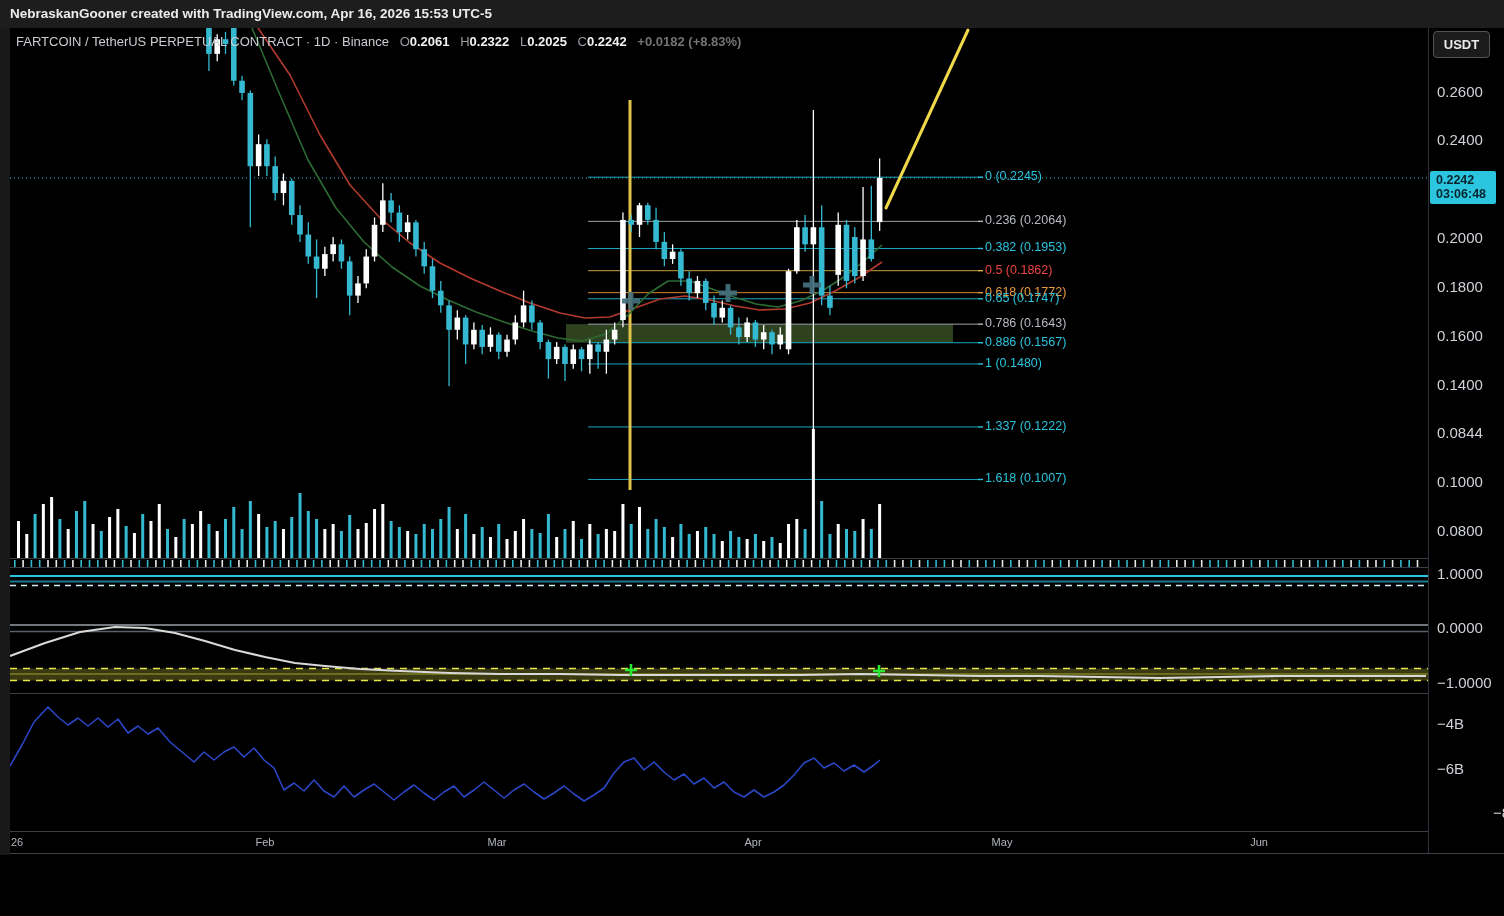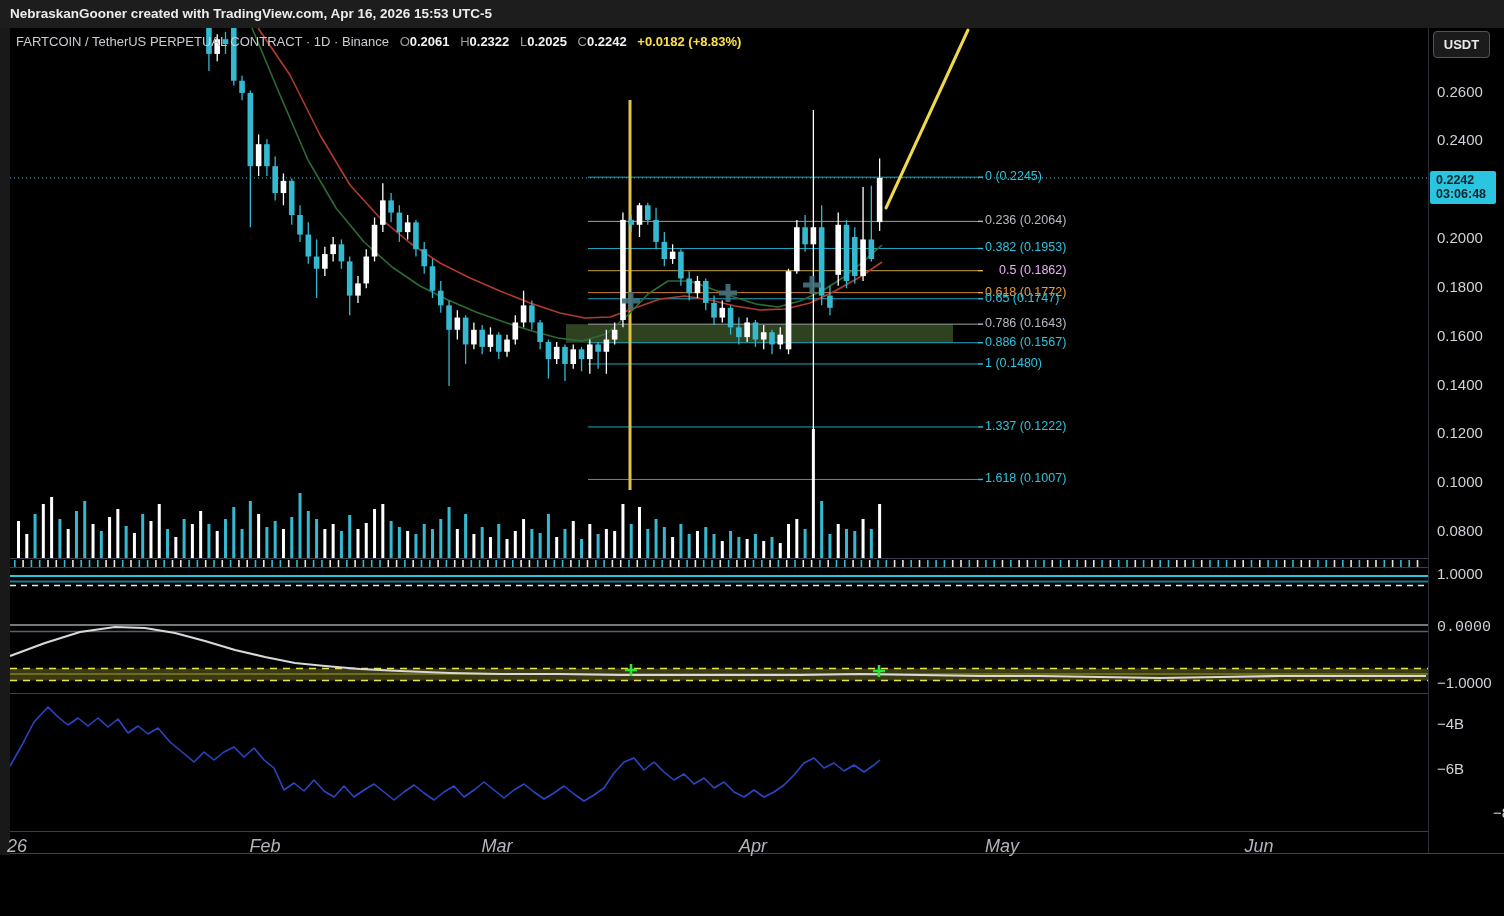--- a/index.html
+++ b/index.html
@@ -5,26 +5,26 @@
   html,body{margin:0;padding:0;background:#000;}
   #root{position:relative;width:1504px;height:884px;background:#000;overflow:hidden;
         font-family:"Liberation Sans",sans-serif;-webkit-font-smoothing:antialiased;}
   .topbar{position:absolute;left:0;top:0;width:1504px;height:28px;background:#1d1d1d;
           color:#ececec;font-size:13.5px;font-weight:bold;line-height:28px;padding-left:10px;box-sizing:border-box;}
   .leftstrip{position:absolute;left:0;top:28px;width:10px;height:827px;background:#191919;}
   #chart-svg{position:absolute;left:0;top:0;}
   .legend{position:absolute;left:16px;top:34px;font-size:13px;color:#c9ccd2;white-space:nowrap;z-index:5;}
   .legend .pfx{color:#9a9da5;margin-left:7px;}
   .legend .val{color:#f2f2f2;font-weight:bold;}
-  .legend .chg{color:#fde047;font-weight:bold;margin-left:7px;}
+  .legend .chg{color:#737373;font-weight:bold;margin-left:7px;}
   .usdt-btn{position:absolute;left:1433px;top:31px;width:57px;height:27px;background:#1b1b1b;
             border:1px solid #50545c;border-radius:4px;color:#e9e9e9;font-size:13px;font-weight:bold;
             font-family:"Liberation Sans",sans-serif;cursor:pointer;z-index:5;text-align:center;}
   .axis-label{position:absolute;color:#cfd2d8;font-size:15px;transform:translateY(-50%);z-index:4;}
-  .time-label{position:absolute;top:836px;color:#b2b5be;font-size:18px;transform:translateX(-50%);z-index:4;font-style:italic;}
+  .time-label{position:absolute;top:836px;color:#b2b5be;font-size:11px;transform:translateX(-50%);z-index:4;}
   .fib-label{position:absolute;font-size:12.5px;white-space:nowrap;z-index:3;}
   .cur-price{position:absolute;left:1430px;top:171px;width:60px;background:#2bc5df;color:#06242e;
              border-radius:2px;padding:2px 0 3px 6px;font-size:12.5px;font-weight:bold;line-height:14px;z-index:6;}
   .footer{position:absolute;left:0;top:855px;width:1504px;height:61px;background:#1d1d1d;z-index:5;}
   .tv-logo{position:absolute;left:28px;top:16px;display:flex;align-items:center;gap:9px;}
   .tv-logo-text{color:#d6d6d6;font-size:22px;font-weight:bold;letter-spacing:-0.3px;}
 </style>
 </head>
 <body>
 
@@ -538,39 +538,39 @@
 
   <button class="usdt-btn">USDT</button>
 
   <div id="labels-layer">
       <div class="axis-label" style="left: 1437px; top: 90.5px;">0.2600</div>
       <div class="axis-label" style="left: 1437px; top: 139.333px;">0.2400</div>
       <div class="axis-label" style="left: 1437px; top: 237px; text-align: center;">0.2000</div>
       <div class="axis-label" style="left: 1437px; top: 285.833px;">0.1800</div>
       <div class="axis-label" style="left: 1437px; top: 334.667px;">0.1600</div>
       <div class="axis-label" style="left: 1437px; top: 383.5px;">0.1400</div>
-      <div class="axis-label" style="left: 1437px; top: 432.333px;">0.1200</div>
+      <div class="axis-label" style="left: 1437px; top: 432.333px;">0.0844</div>
       <div class="axis-label" style="left: 1437px; top: 481.167px;">0.1000</div>
       <div class="axis-label" style="left: 1437px; top: 530px;">0.0800</div>
       <div class="axis-label" style="left: 1437px; top: 573px;">1.0000</div>
-      <div class="axis-label" style="left: 1437px; top: 627px; font-family: Liberation Mono, monospace;">0.0000</div>
+      <div class="axis-label" style="left: 1437px; top: 627px;">0.0000</div>
       <div class="axis-label" style="left: 1437px; top: 682px;">−1.0000</div>
       <div class="axis-label" style="left: 1437px; top: 723px;">−4B</div>
       <div class="axis-label" style="left: 1437px; top: 768px;">−6B</div>
       <div class="axis-label" style="left: 1493px; top: 812px;">−8B</div>
       <div class="time-label" style="left: 17px;">26</div>
       <div class="time-label" style="left: 265px;">Feb</div>
       <div class="time-label" style="left: 497px;">Mar</div>
       <div class="time-label" style="left: 753px;">Apr</div>
       <div class="time-label" style="left: 1002px;">May</div>
       <div class="time-label" style="left: 1259px;">Jun</div>
       <div class="fib-label" style="left: 985px; top: 169.179px; color: rgb(43, 196, 222);">0 (0.2245)</div>
       <div class="fib-label" style="left: 985px; top: 213.373px; color: rgb(183, 186, 194);">0.236 (0.2064)</div>
       <div class="fib-label" style="left: 985px; top: 240.476px; color: rgb(43, 196, 222);">0.382 (0.1953)</div>
-      <div class="fib-label" style="left: 985px; top: 262.695px; color: #f0abfc; margin-left: 14px;">0.5 (0.1862)</div>
+      <div class="fib-label" style="left: 985px; top: 262.695px; color: #ef4444;">0.5 (0.1862)</div>
       <div class="fib-label" style="left: 985px; top: 284.67px; color: rgb(232, 155, 64);">0.618 (0.1772)</div>
       <div class="fib-label" style="left: 985px; top: 290.774px; color: rgb(43, 196, 222);">0.65 (0.1747)</div>
       <div class="fib-label" style="left: 985px; top: 316.168px; color: rgb(183, 186, 194);">0.786 (0.1643)</div>
       <div class="fib-label" style="left: 985px; top: 334.724px; color: rgb(43, 196, 222);">0.886 (0.1567)</div>
       <div class="fib-label" style="left: 985px; top: 355.967px; color: rgb(43, 196, 222);">1 (0.1480)</div>
       <div class="fib-label" style="left: 985px; top: 418.962px; color: rgb(43, 196, 222);">1.337 (0.1222)</div>
       <div class="fib-label" style="left: 985px; top: 471.457px; color: rgb(43, 196, 222);">1.618 (0.1007)</div>
     </div>
 
   <div class="cur-price">

